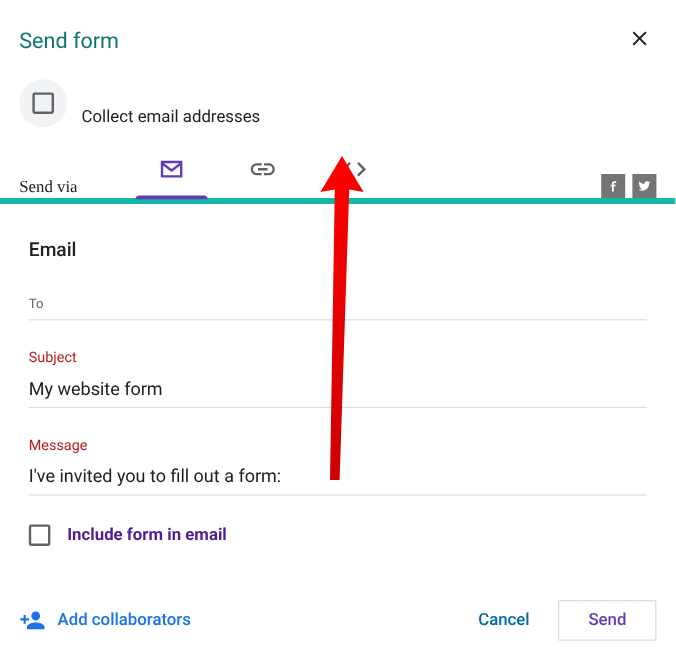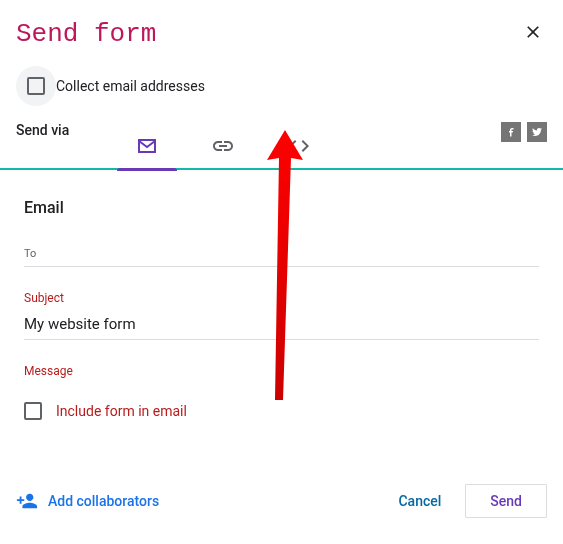--- a/index.html
+++ b/index.html
@@ -11,33 +11,33 @@
       position: relative;
       overflow: hidden;
     }
     .header {
       display: flex;
       justify-content: space-between;
       align-items: center;
       padding: 18px 16px 8px 16px;
     }
     .title {
-      font-size: 26px;
-      color: #be185d;
+      font-size: 18px;
+      color: #0f766e;
       font-weight: 400;
-      font-family: Liberation Mono, monospace;
     }
     .close-btn {
       cursor: pointer;
       padding: 4px;
     }
     .collect-row {
       display: flex;
-      align-items: center;
+      align-items: flex-end;
       padding: 8px 16px 16px 16px;
+      gap: 12px;
     }
     .checkbox-circle {
       width: 40px;
       height: 40px;
       border-radius: 50%;
       background: #f1f3f4;
       display: flex;
       align-items: center;
       justify-content: center;
     }
@@ -47,25 +47,26 @@
       border: 2px solid #5f6368;
       border-radius: 2px;
       cursor: pointer;
     }
     .collect-label {
       font-size: 14px;
       color: #202124;
     }
     .send-via-row {
       display: flex;
-      align-items: flex-start;
+      align-items: flex-end;
       padding: 0 16px;
-      border-bottom: 2px solid #14b8a6;
+      border-bottom: 5px solid #14b8a6;
       height: 48px;
       position: relative;
+      font-family: Liberation Serif, serif;
     }
     .send-via-label {
       font-size: 14px;
       font-weight: 500;
       color: #202124;
       margin-right: 48px;
     }
     .tab-icon {
       width: 60px;
       display: flex;
@@ -147,27 +148,28 @@
     }
     .checkbox-plain {
       width: 18px;
       height: 18px;
       border: 2px solid #5f6368;
       border-radius: 2px;
       cursor: pointer;
     }
     .include-label {
       font-size: 14px;
-      color: #b91c1c;
+      color: #4c1d95;
+      font-weight: bold;
     }
     .footer {
       display: flex;
       padding: 10px 16px;
       position: absolute;
-      bottom: 16px;
+      bottom: 0;
       left: 0;
       right: 0;
     }
     .add-collab {
       display: flex;
       align-items: center;
       gap: 10px;
       color: #1a73e8;
       font-size: 14px;
       font-weight: 500;
@@ -258,20 +260,21 @@
     <input class="field-input placeholder-style" placeholder="To" style="">
   </div>
 
   <div class="field-group">
     <span class="field-label">Subject</span>
     <input class="field-input" value="My website form" style="">
   </div>
 
   <div class="field-group">
     <span class="field-label">Message</span>
+    <input class="field-input" value="I've invited you to fill out a form:" style="">
   </div>
 
   <div class="include-row">
     <div class="checkbox-plain"></div>
     <div class="include-label">Include form in email</div>
   </div>
 </div>
 
 <div class="footer">
   <div class="add-collab">

